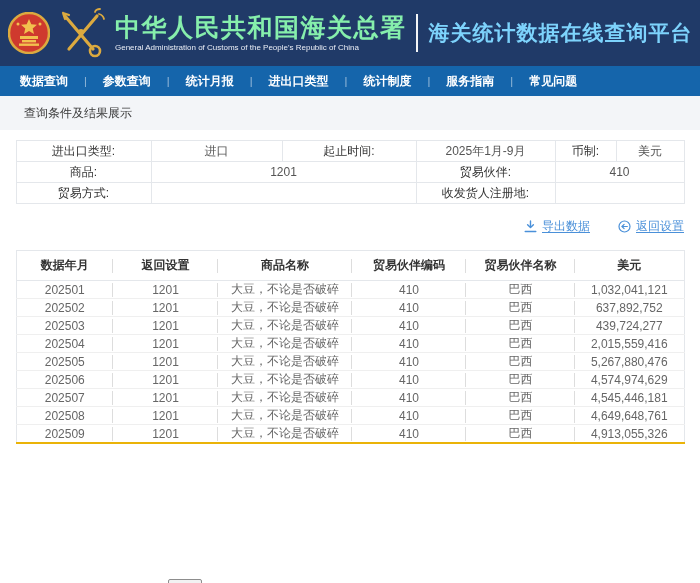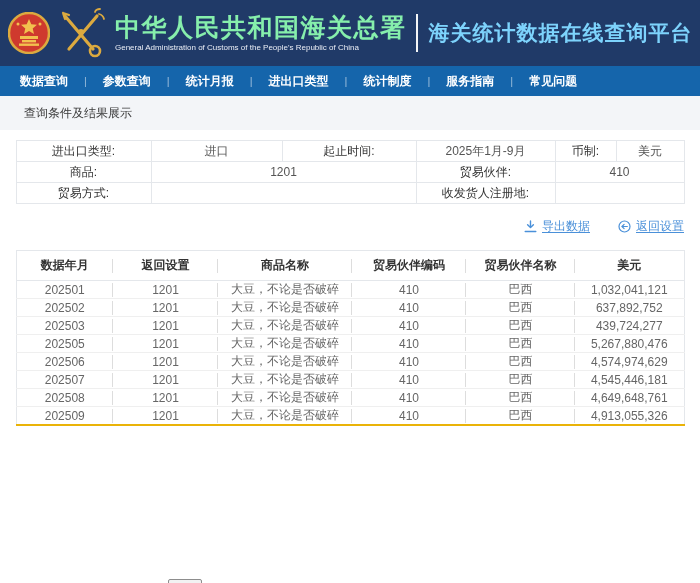--- a/index.html
+++ b/index.html
@@ -194,20 +194,28 @@
   </tr>
   <tr>
     <td>202503</td>
     <td>1201</td>
     <td>大豆，不论是否破碎</td>
     <td>410</td>
     <td>巴西</td>
     <td>439,724,277</td>
   </tr>
   <tr>
+    <td>202504</td>
+    <td>1201</td>
+    <td>大豆，不论是否破碎</td>
+    <td>410</td>
+    <td>巴西</td>
+    <td>2,015,559,416</td>
+  </tr>
+  <tr>
     <td>202505</td>
     <td>1201</td>
     <td>大豆，不论是否破碎</td>
     <td>410</td>
     <td>巴西</td>
     <td>5,267,880,476</td>
   </tr>
   <tr>
     <td>202506</td>
     <td>1201</td>

